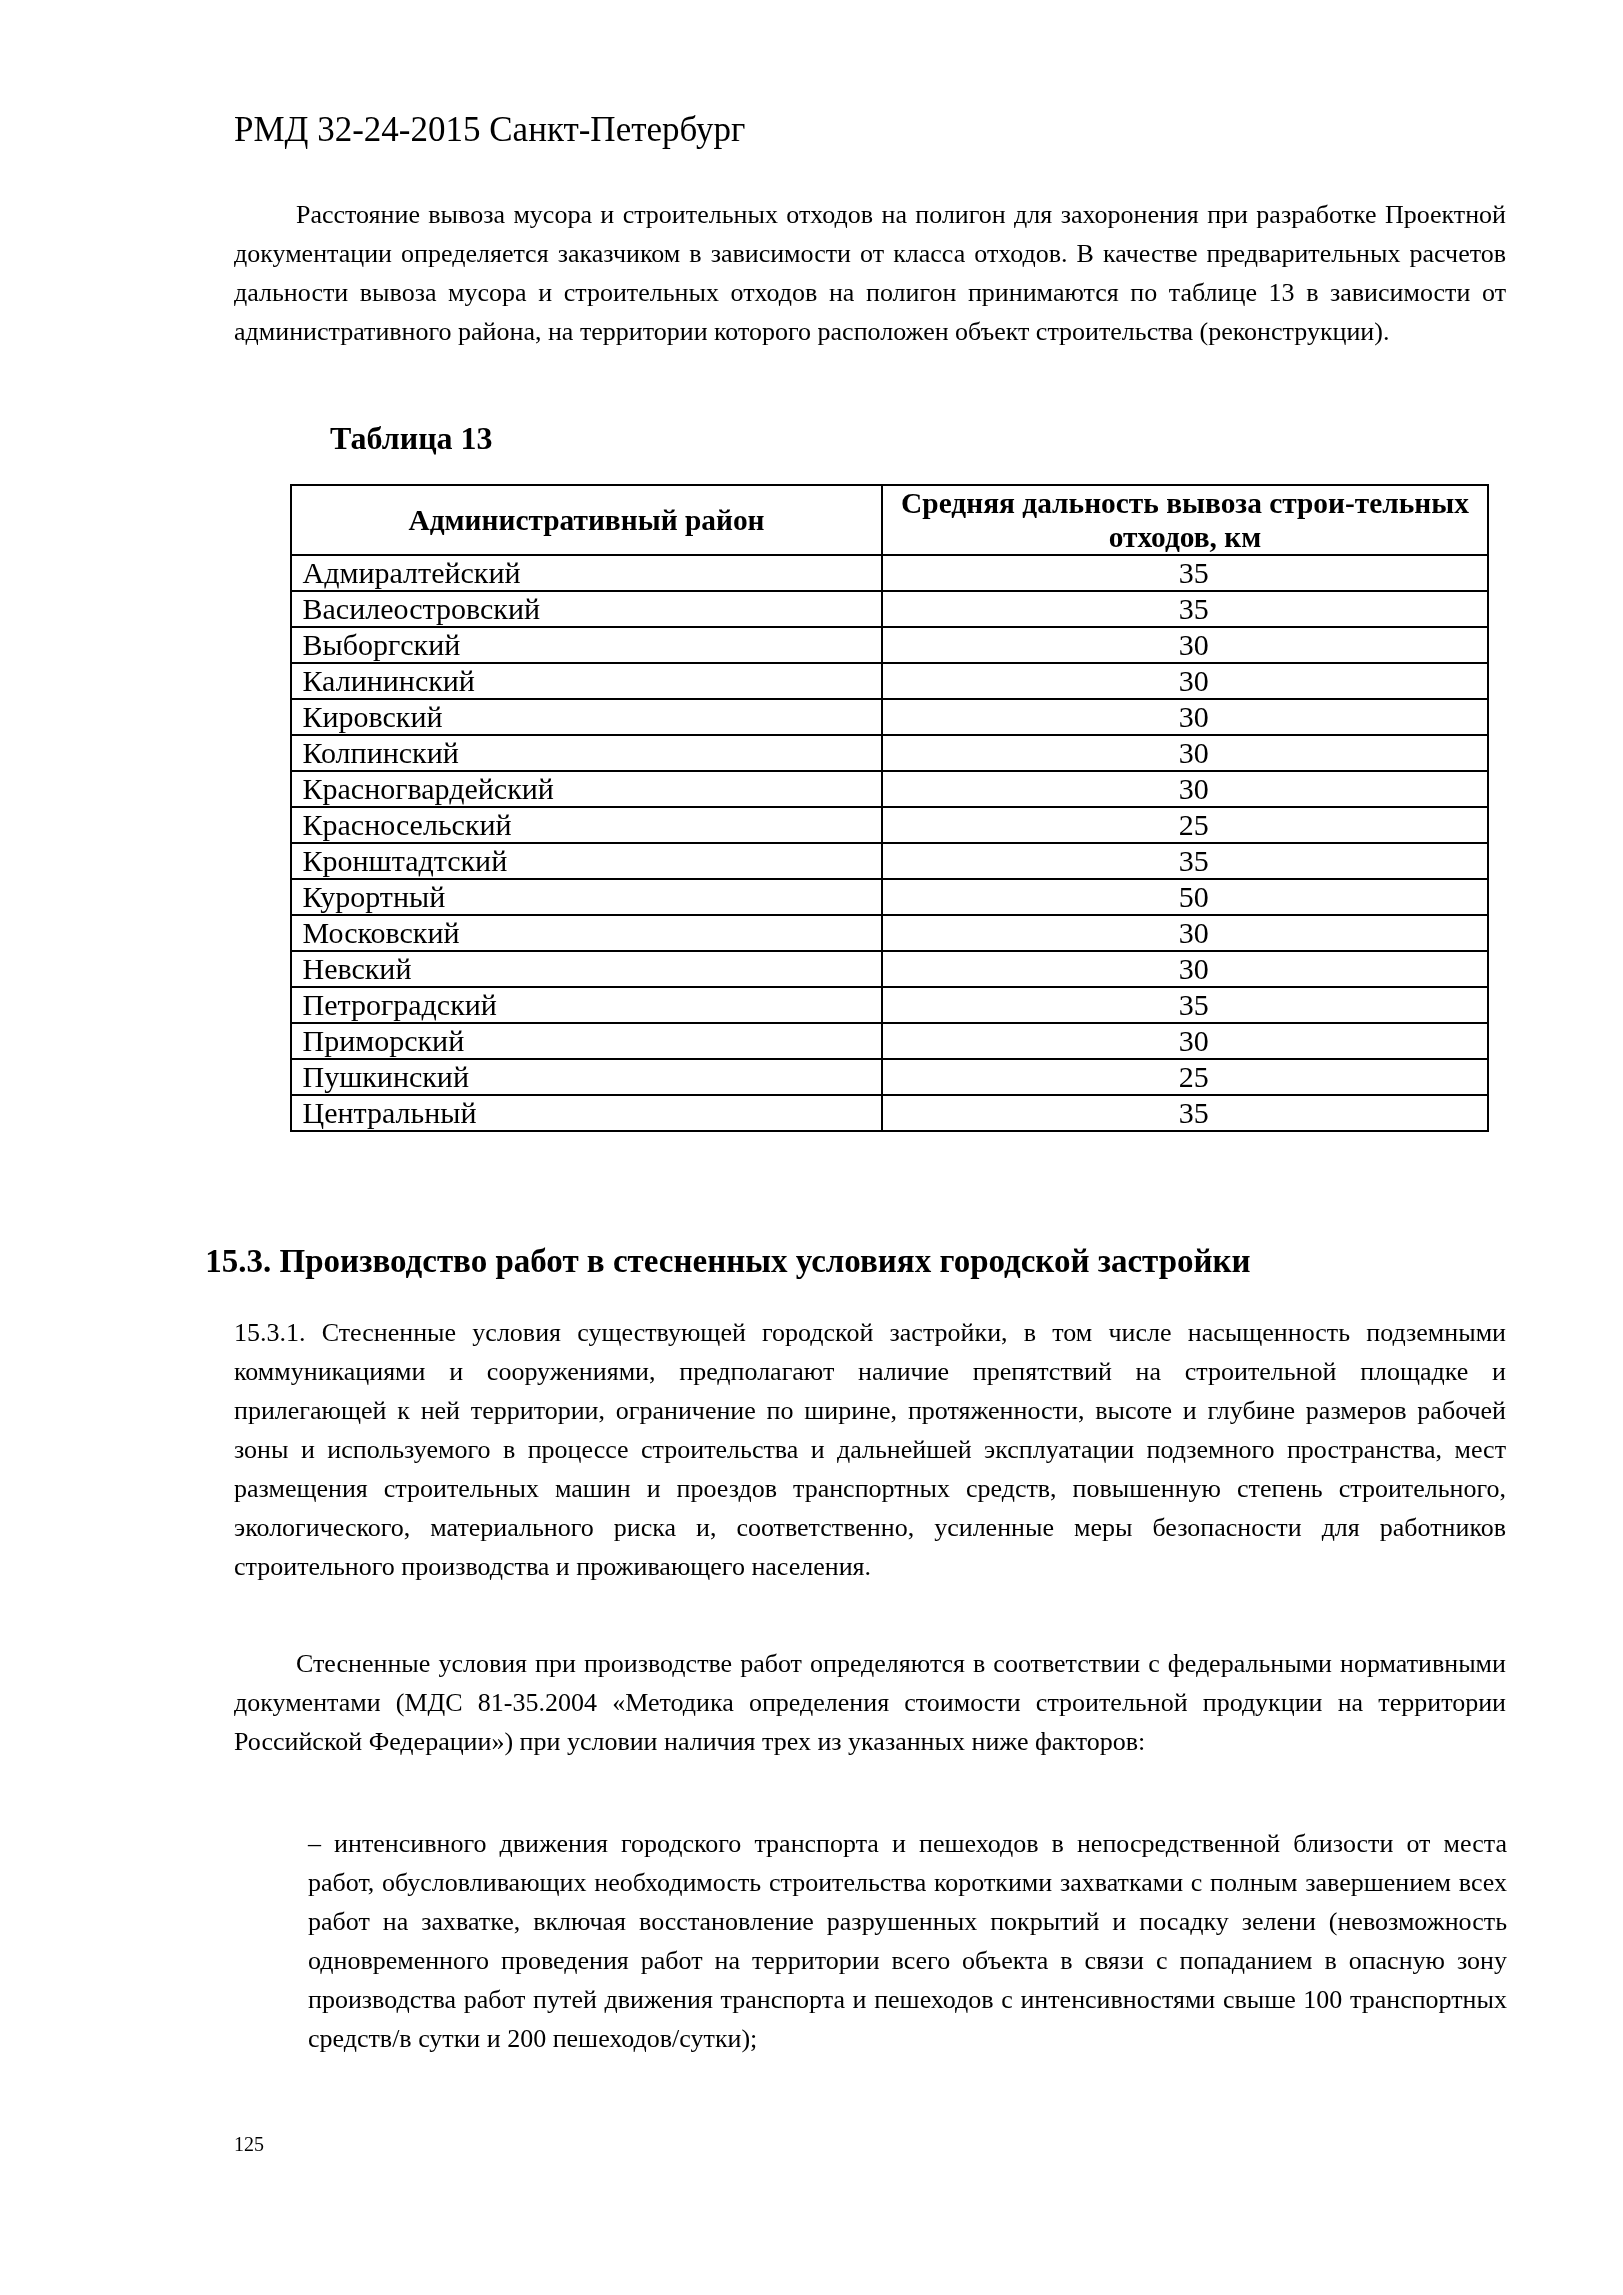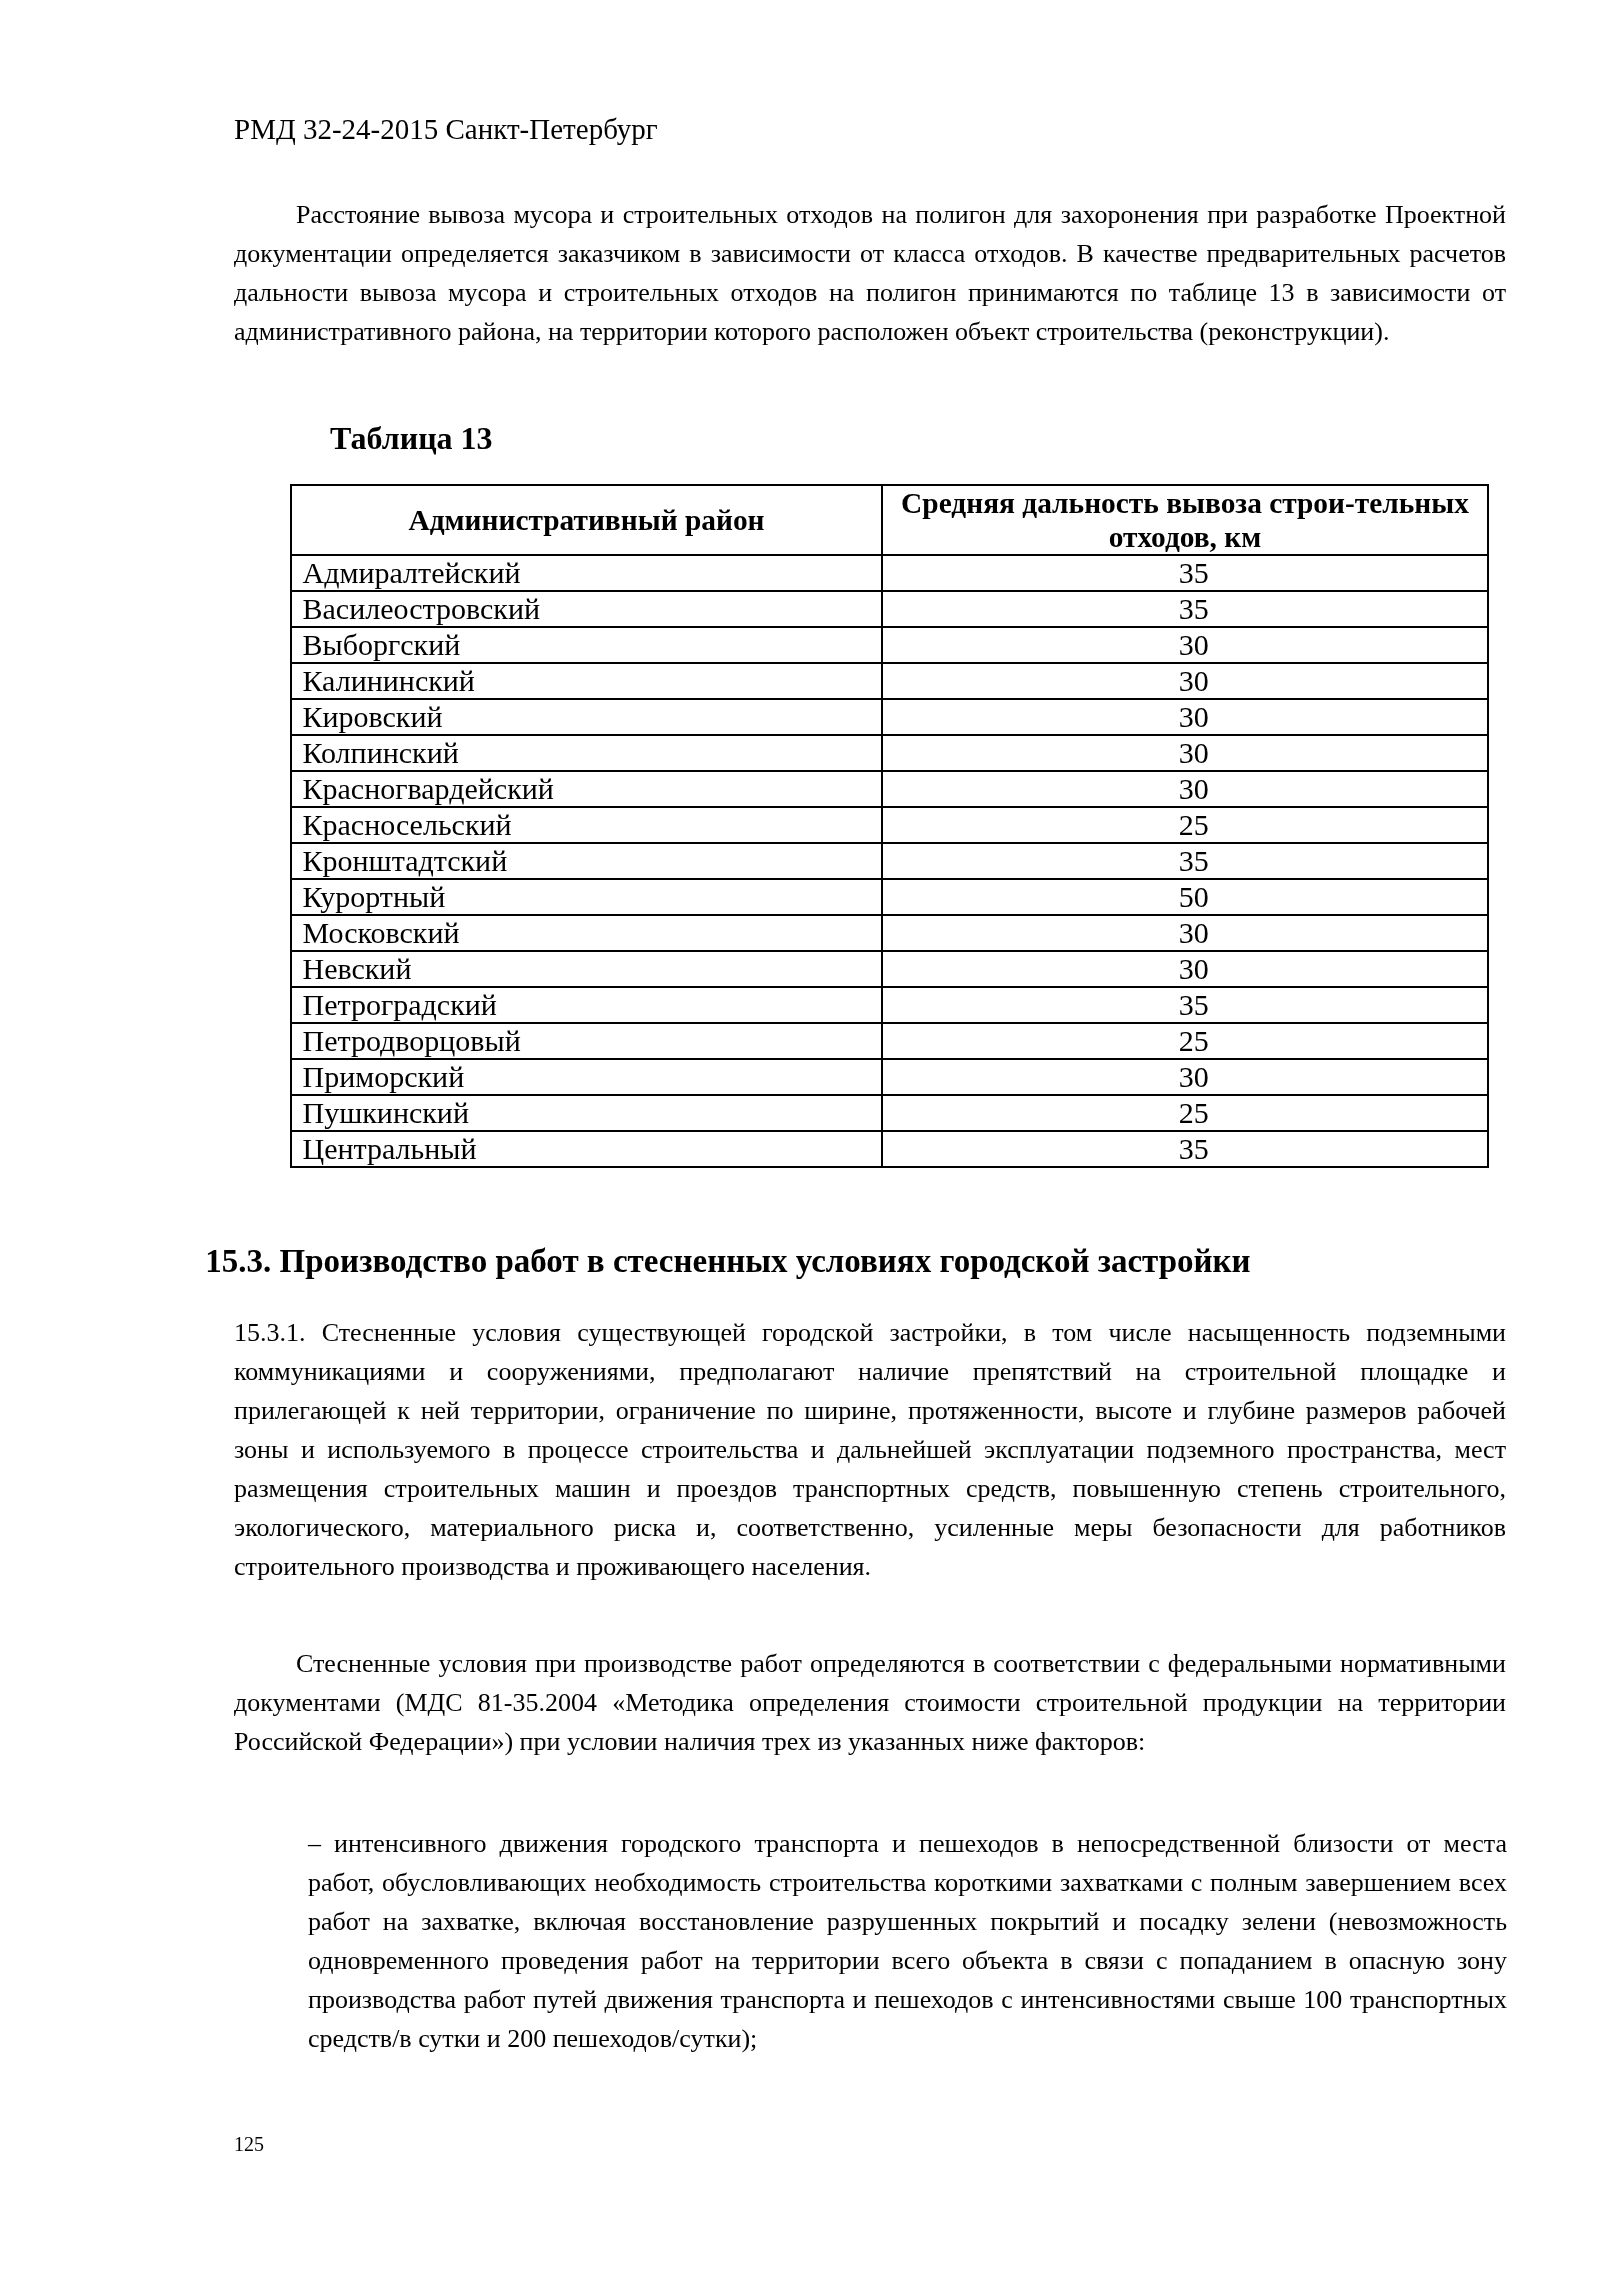--- a/index.html
+++ b/index.html
@@ -8,21 +8,21 @@
       height: 2295px;
       position: relative;
       font-family: "Liberation Serif", "DejaVu Serif", serif;
       color: #000000;
       overflow: hidden;
     }
     .page-header {
       position: absolute;
       left: 234px;
       top: 113px;
-      font-size: 29px;
+      font-size: 35px;
       line-height: 33px;
       white-space: nowrap;
     }
     .body-text {
       position: absolute;
       left: 234px;
       width: 1272px;
       font-size: 26px;
       line-height: 39px;
       text-align: justify;
@@ -153,24 +153,20 @@
       </tr>
       <tr class="body-row">
         <td class="district">Невский</td>
         <td class="distance">30</td>
       </tr>
       <tr class="body-row">
         <td class="district">Петроградский</td>
         <td class="distance">35</td>
       </tr>
       <tr class="body-row">
-        <td class="district">Петродворцовый</td>
-        <td class="distance">25</td>
-      </tr>
-      <tr class="body-row">
         <td class="district">Приморский</td>
         <td class="distance">30</td>
       </tr>
       <tr class="body-row">
         <td class="district">Пушкинский</td>
         <td class="distance">25</td>
       </tr>
       <tr class="body-row">
         <td class="district">Центральный</td>
         <td class="distance">35</td>

